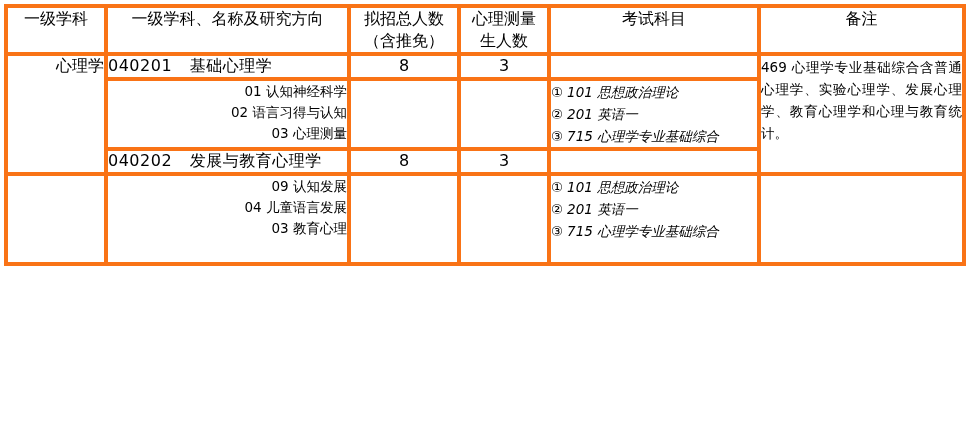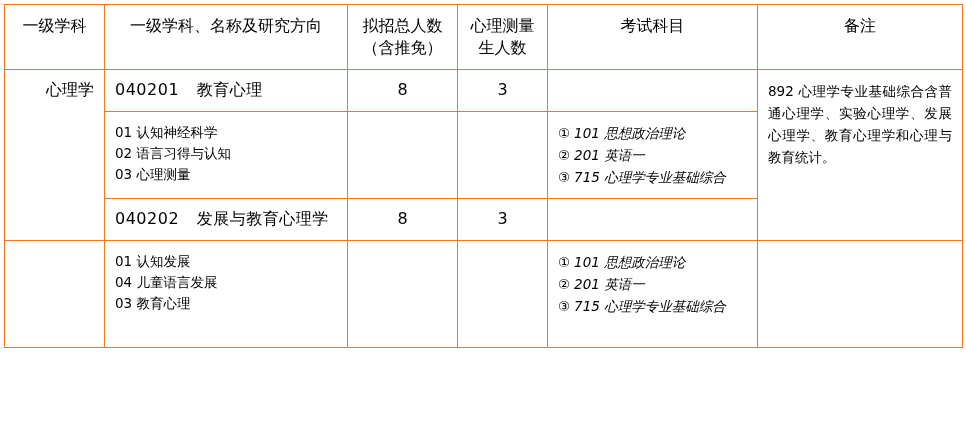--- a/index.html
+++ b/index.html
@@ -20,23 +20,23 @@
     height: 448px;
     box-sizing: border-box;
   }
   table.grid {
     border-collapse: collapse;
     width: 958px;
     margin: 4px 0 0 4px;
     table-layout: fixed;
   }
   table.grid td, table.grid th {
-    border: 1px solid #f97316;
+    border: 4px solid #f97316;
     vertical-align: top;
-    padding: 10px;
+    padding: 0;
     margin-top: 46px;
   }
   
   col.c1 { width: 100px; }
   col.c2 { width: 243px; }
   col.c3 { width: 110px; }
   col.c4 { width: 90px; }
   col.c5 { width: 210px; }
   col.c6 { width: 205px; }
 
@@ -64,20 +64,21 @@
   .num-cell {
     text-align: center;
     font-size: 16px;
     vertical-align: middle;
     padding: 14px 0;
   }
   .dirs {
     font-size: 13.5px;
     line-height: 21px;
     padding: 8px 0 8px 10px;
+    text-align: right;
   }
   .dirs div { white-space: nowrap; }
   .subjects {
     font-size: 13.5px;
     line-height: 22px;
     padding: 8px 0 8px 8px;
   }
   .subjects div { white-space: nowrap; font-style: italic; }
   .subjects .cir { margin-right: 4px; }
   .remark {
@@ -126,26 +127,26 @@
       </tr>
     </thead>
     <tbody>
 
       <tr>
         <td class="disc-cell" rowspan="4">
           <span>心理学</span>
         </td>
         <td class="major-title">
           <span class="code">040201</span>
-          <span>教育心理</span>
+          <span>基础心理学</span>
         </td>
         <td class="num-cell">8</td>
         <td class="num-cell">3</td>
         <td></td>
-        <td class="remark" rowspan="4">892  心理学专业基础综合含普通心理学、实验心理学、发展心理学、教育心理学和心理与教育统计。</td>
+        <td class="remark" rowspan="4">469  心理学专业基础综合含普通心理学、实验心理学、发展心理学、教育心理学和心理与教育统计。</td>
       </tr>
 
       <tr>
         <td class="dirs" rowspan="2">
           <div>01 认知神经科学</div>
           <div>02 语言习得与认知</div>
           <div>03 心理测量</div>
         </td>
         <td rowspan="2"></td>
         <td rowspan="2"></td>
@@ -169,21 +170,21 @@
           <span>发展与教育心理学</span>
         </td>
         <td class="num-cell">8</td>
         <td class="num-cell">3</td>
         <td></td>
       </tr>
 
       <tr>
         <td></td>
         <td class="dirs tall-empty">
-          <div>01 认知发展</div>
+          <div>09 认知发展</div>
           <div>04 儿童语言发展</div>
           <div>03 教育心理</div>
         </td>
         <td></td>
         <td></td>
         <td class="subjects">
           <div>
             <span class="cir">①</span><span>101  思想政治理论</span>
           </div>
           <div>

